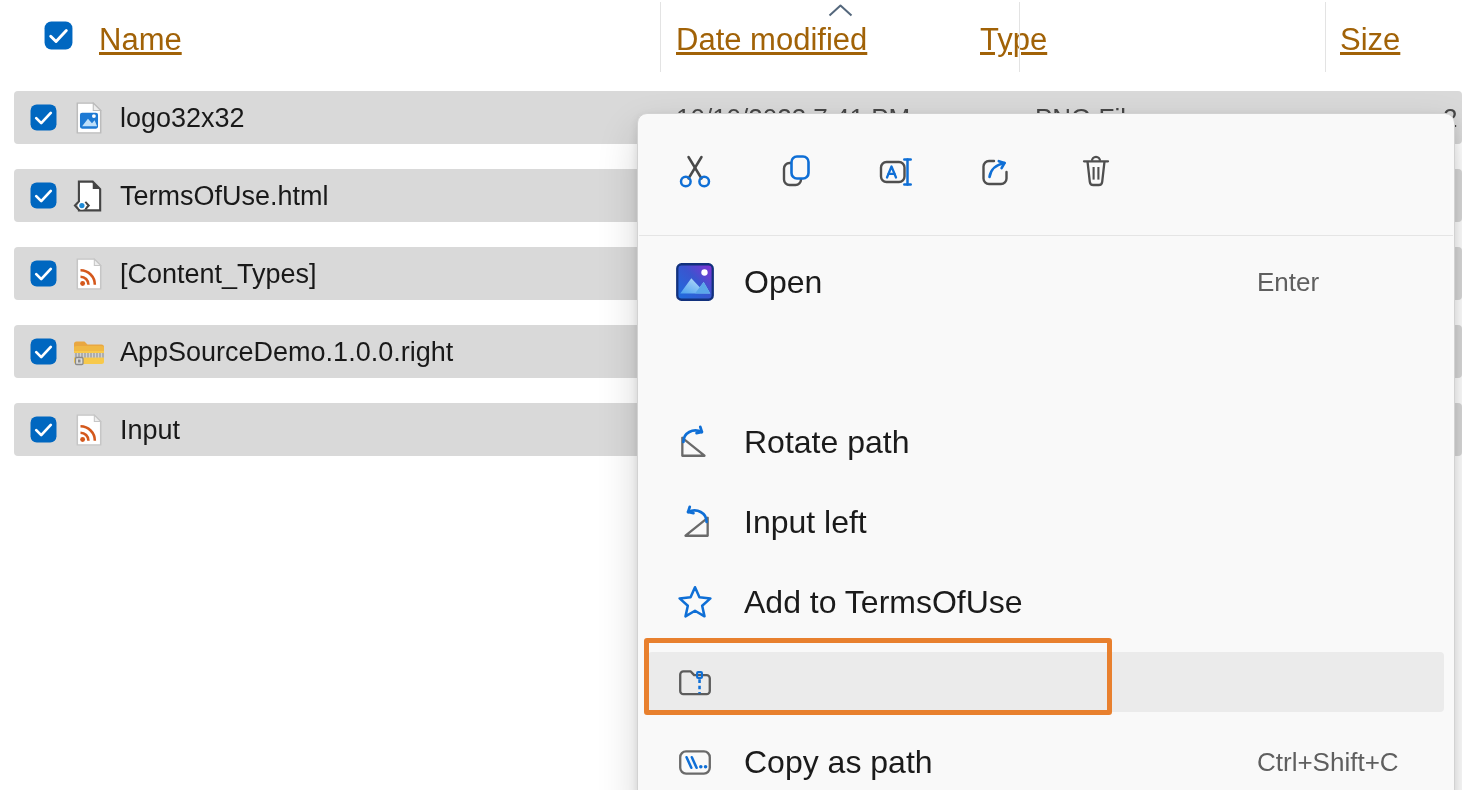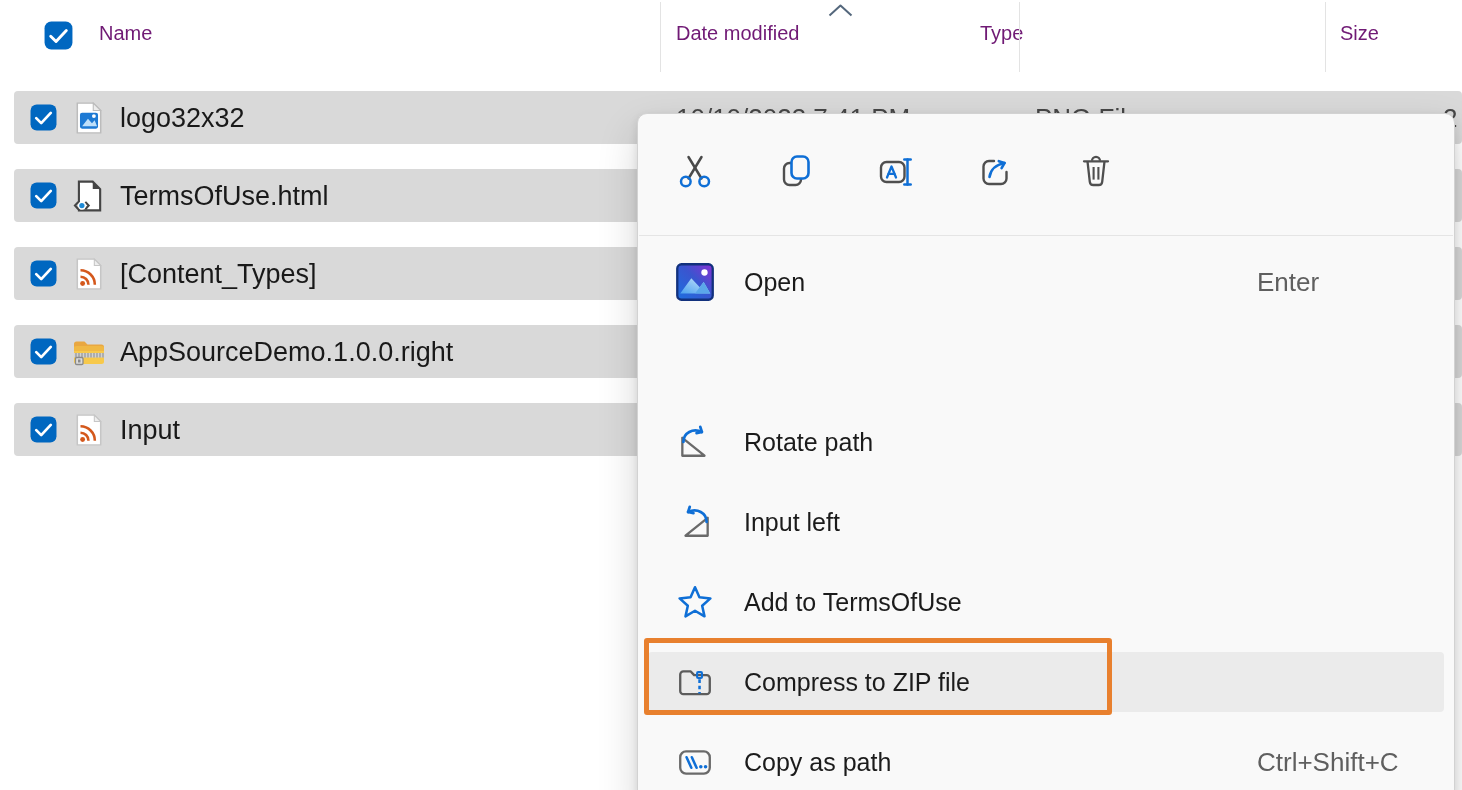--- a/index.html
+++ b/index.html
@@ -7,21 +7,21 @@
   body {
     position: relative;
     overflow: hidden;
     background: #ffffff;
     font-family: "Liberation Sans", sans-serif;
     cursor: default;
     -webkit-font-smoothing: antialiased;
   }
   
   .list-header { position: absolute; left: 0; top: 0; width: 1462px; height: 76px; background: #fff; z-index: 2; }
-  .col-label { position: absolute; top: 22px; font-size: 20px; color: #701a75; white-space: nowrap; }
+  .col-label { position: absolute; top: 22px; font-size: 31px; color: #a16207; white-space: nowrap; text-decoration: underline; }
   .col-sep { position: absolute; top: 2px; width: 1px; height: 70px; background: #e3e3e3; }
   .hdr-checkbox { position: absolute; left: 44px; top: 21px; width: 29px; height: 29px; }
   .sort-chevron { position: absolute; left: 827px; top: 3px; width: 27px; height: 15px; }
 
   
   .file-row {
     position: absolute; left: 14px; width: 1448px; height: 53px;
     background: #d9d9d9; border-radius: 4px; z-index: 1;
   }
   .row-checkbox { position: absolute; left: 16px; top: 13px; width: 27px; height: 27px; }
@@ -51,21 +51,21 @@
   }
   .menu-divider { position: absolute; left: 1px; right: 1px; top: 121px; height: 1px; background: #e5e5e5; }
   .menu-item {
     position: absolute; left: 10px; width: 796px; height: 60px;
     border-radius: 4px;
   }
   .menu-item.hovered { background: #ebebeb; }
   .mi-icon { position: absolute; left: 28px; top: 50%; transform: translateY(-50%); width: 38px; height: 38px; }
   .mi-label {
     position: absolute; left: 96px; top: 50%; transform: translateY(-50%);
-    font-size: 25px; color: #1b1b1b; white-space: nowrap;
+    font-size: 32px; color: #1b1b1b; white-space: nowrap;
   }
   .mi-shortcut {
     position: absolute; left: 609px; top: 50%; transform: translateY(-50%);
     font-size: 26px; color: #5f5f5f; white-space: nowrap;
   }
   .annotation-box {
     position: absolute; left: 6px; top: 524px; width: 468px; height: 77px;
     border: 5px solid #e8802e; border-radius: 3px;
     z-index: 20; pointer-events: none;
   }
@@ -340,21 +340,20 @@
     <svg class="mi-icon">
         <use href="#sym-star"></use>
       </svg>
     <span class="mi-label">Add to TermsOfUse</span>
   </div>
 
   <div class="menu-item hovered" style="top:538px">
     <svg class="mi-icon">
         <use href="#sym-zip-compress"></use>
       </svg>
-    <span class="mi-label">Compress to ZIP file</span>
   </div>
 
   <div class="menu-item" style="top:618px">
     <svg class="mi-icon">
         <use href="#sym-path"></use>
       </svg>
     <span class="mi-label">Copy as path</span>
     <span class="mi-shortcut">Ctrl+Shift+C</span>
   </div>
 

